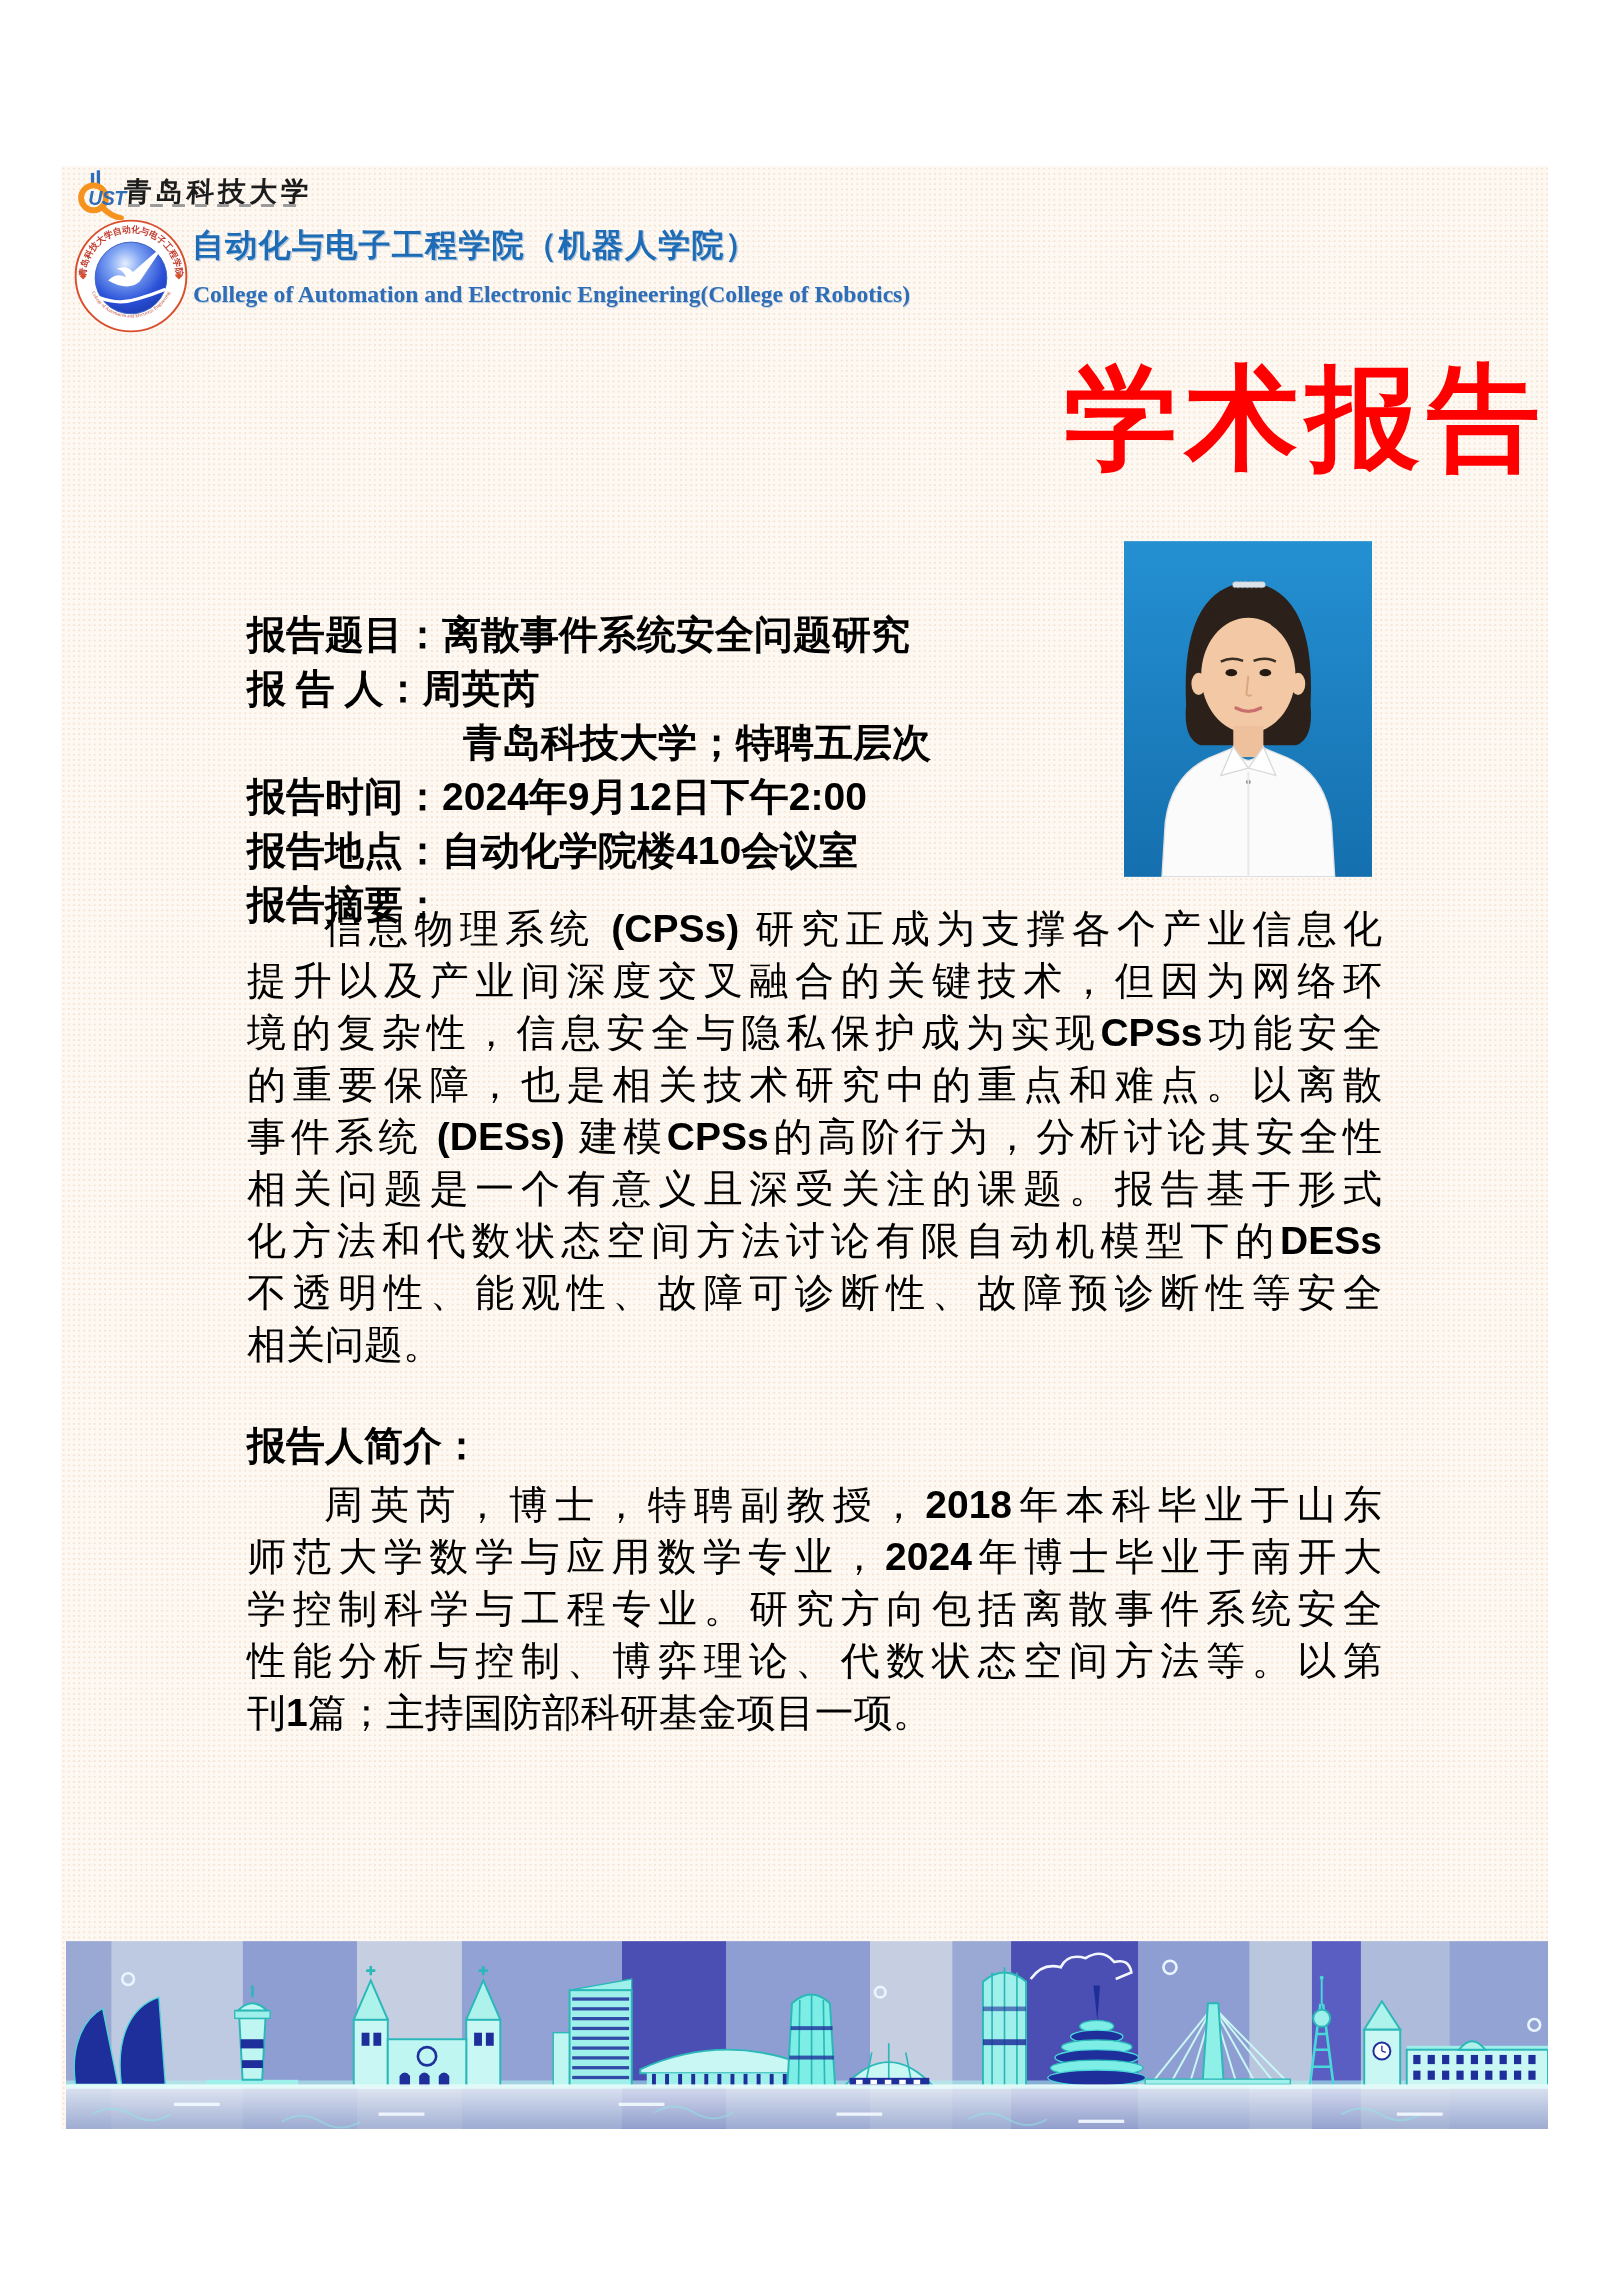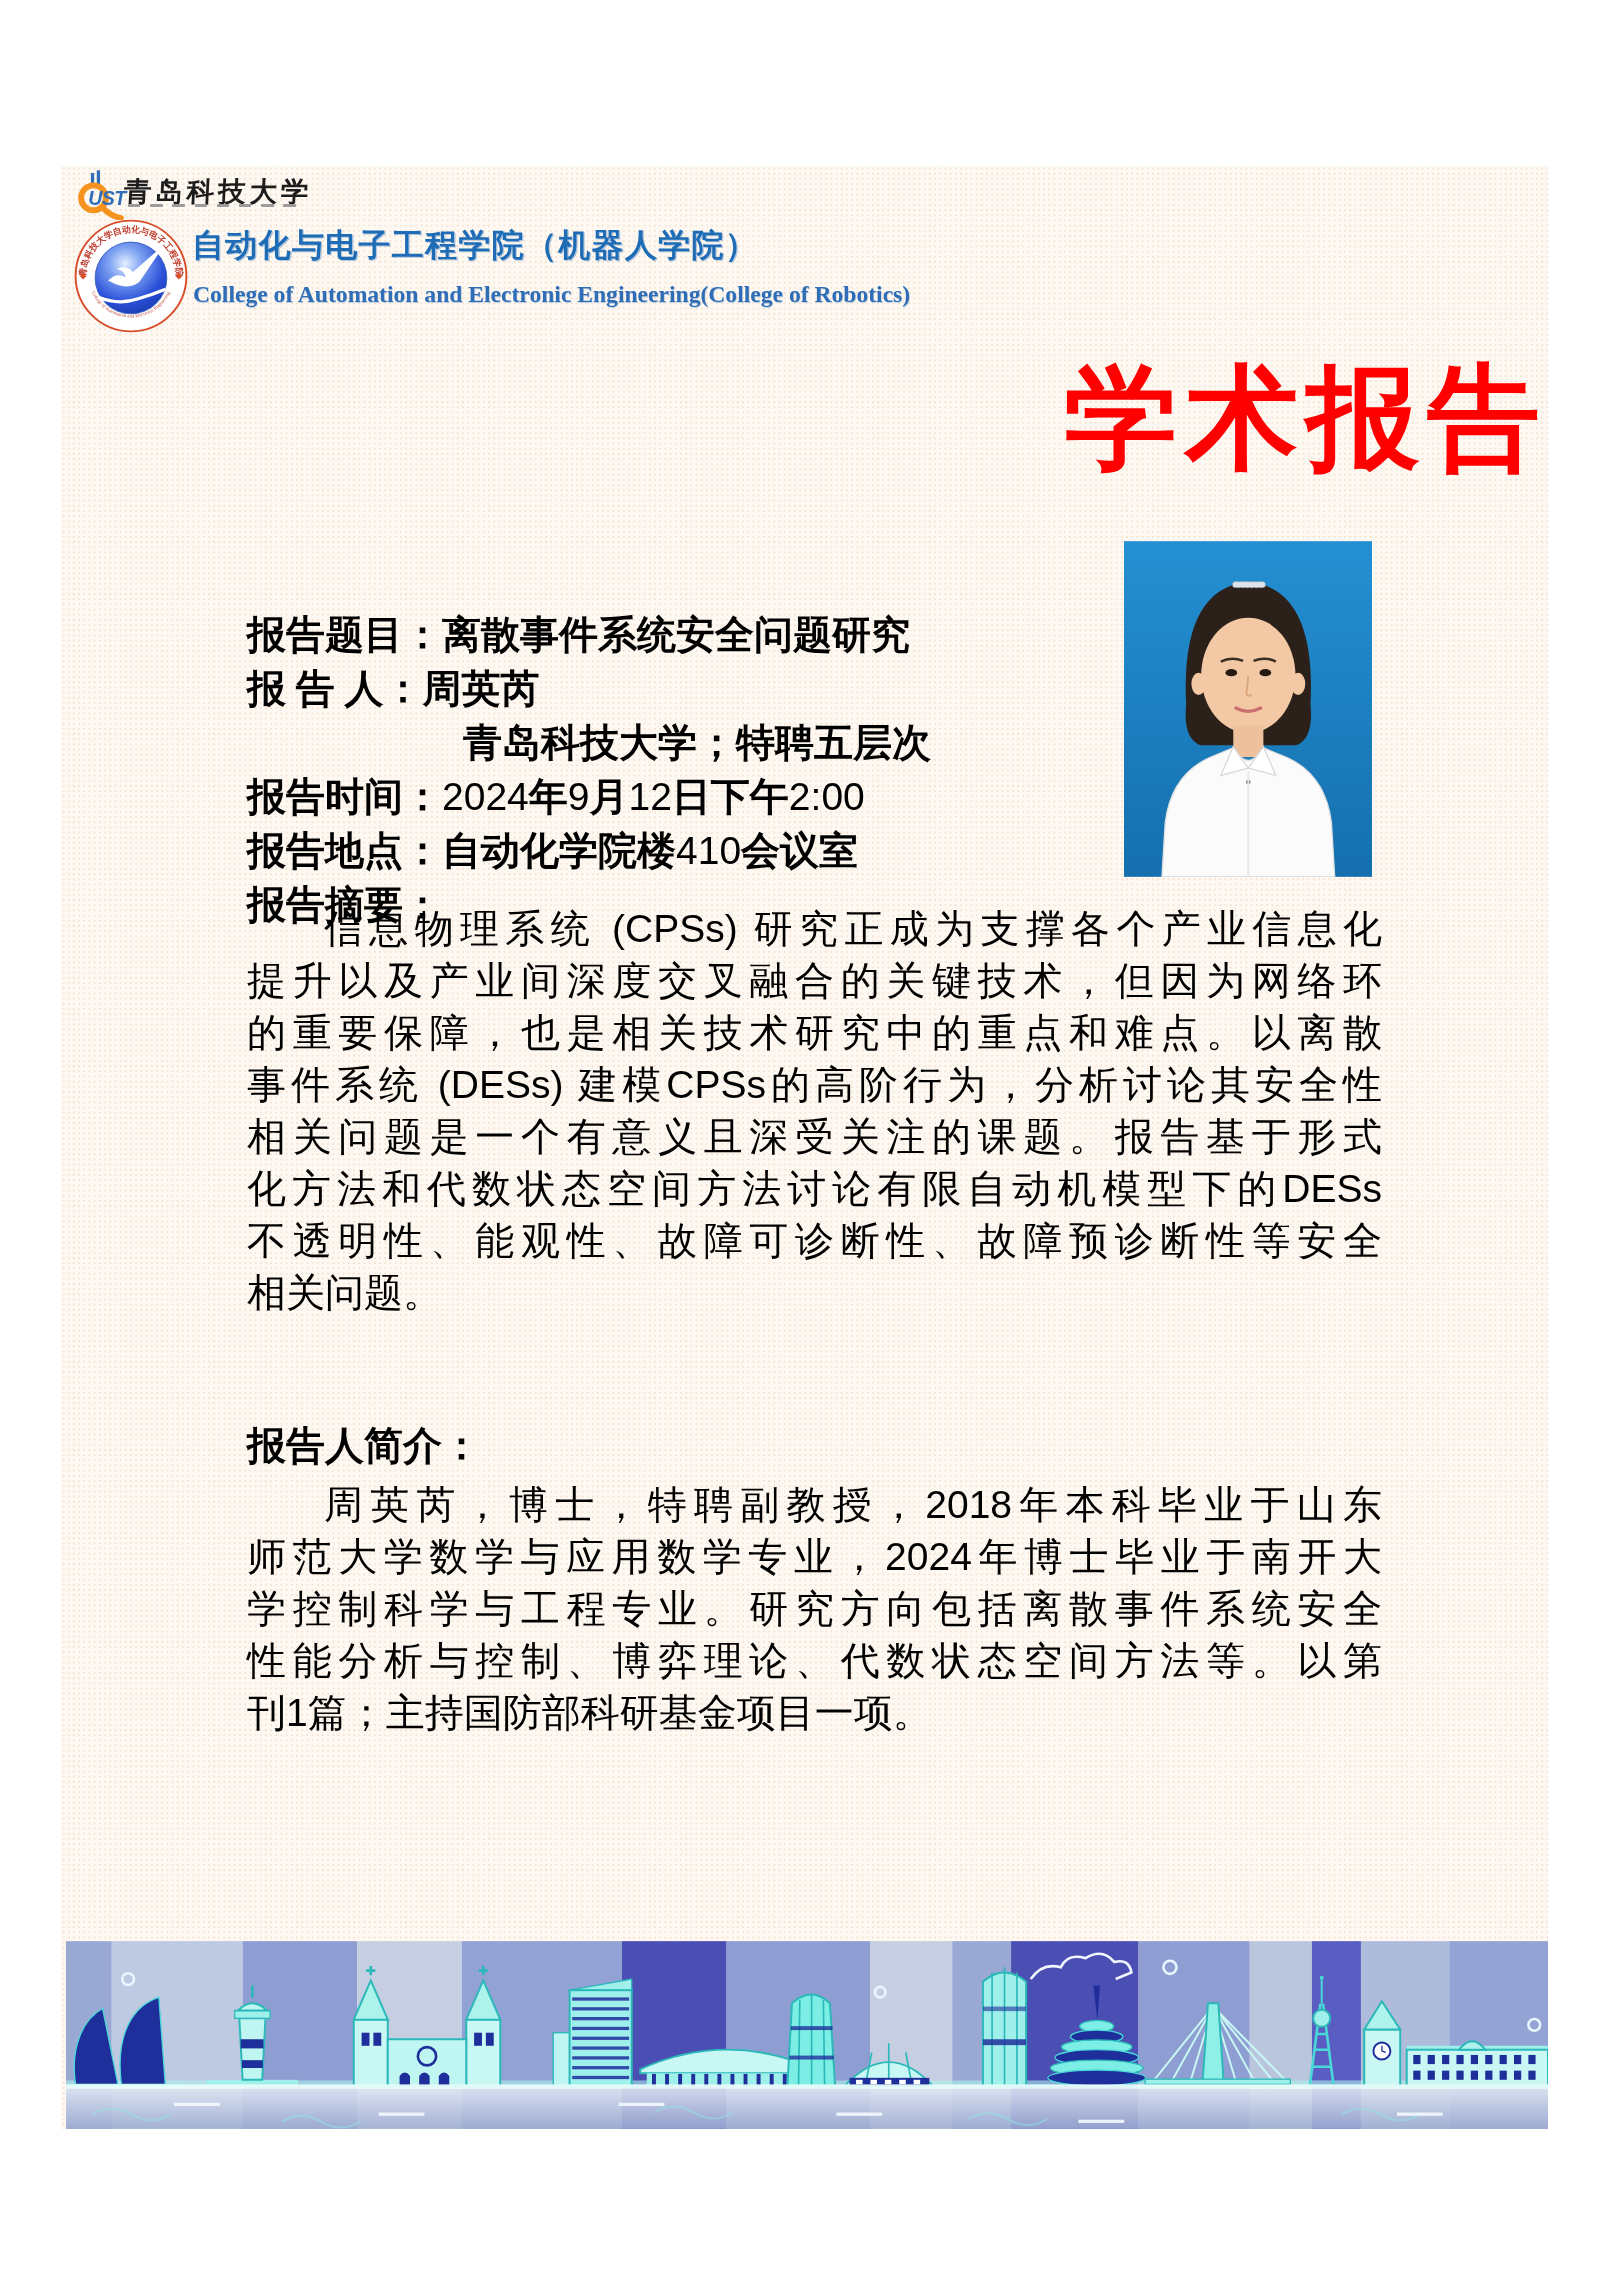--- a/index.html
+++ b/index.html
@@ -43,21 +43,21 @@
   .detail-line{font-size:39px;line-height:54px;font-weight:bold;white-space:nowrap;}
   .detail-line.indent-wide{padding-left:216px;}
   .abstract{position:absolute;left:186px;top:737px;width:1135px;}
   .bio-heading{position:absolute;left:186px;top:1257px;font-size:39px;line-height:46px;font-weight:bold;}
   .bio{position:absolute;left:186px;top:1313px;width:1135px;}
   .para-line{
     font-size:39px;line-height:52px;text-align:justify;text-align-last:justify;
   }
   .para-line.last{text-align-last:left;}
   .para-line.indent{text-indent:77px;}
-  .latin{font-family:"Liberation Sans",sans-serif;font-weight:normal;}
+  .latin{font-family:"Liberation Sans",sans-serif;font-weight:bold;}
   
   .photo{position:absolute;left:1063px;top:375px;width:248px;height:336px;}
   
   .banner{position:absolute;left:4.6px;top:1775px;width:1482px;height:188px;display:block;}
 </style>
 </head>
 <body>
 
 <div class="slide">
 
@@ -155,20 +155,21 @@
 
       <div class="detail-line cn-rich">报告摘要：</div>
     </div>
 
   <div class="abstract">
 
       <div class="para-line cn-rich indent">信息物理系统 <span class="latin">(CPSs)</span> 研究正成为支撑各个产业信息化</div>
 
       <div class="para-line cn-rich">提升以及产业间深度交叉融合的关键技术，但因为网络环</div>
 
+      <div class="para-line cn-rich">境的复杂性，信息安全与隐私保护成为实现<span class="latin">CPSs</span>功能安全</div>
 
       <div class="para-line cn-rich">的重要保障，也是相关技术研究中的重点和难点。以离散</div>
 
       <div class="para-line cn-rich">事件系统 <span class="latin">(DESs)</span> 建模<span class="latin">CPSs</span>的高阶行为，分析讨论其安全性</div>
 
       <div class="para-line cn-rich">相关问题是一个有意义且深受关注的课题。报告基于形式</div>
 
       <div class="para-line cn-rich">化方法和代数状态空间方法讨论有限自动机模型下的<span class="latin">DESs</span></div>
 
       <div class="para-line cn-rich">不透明性、能观性、故障可诊断性、故障预诊断性等安全</div>

